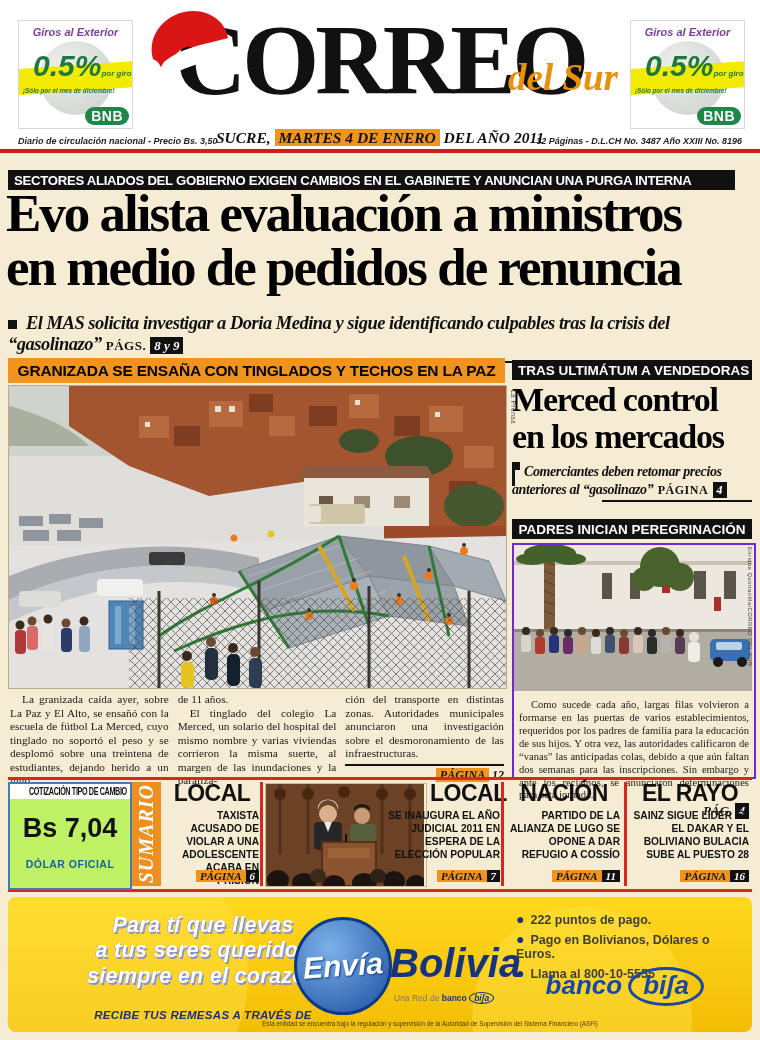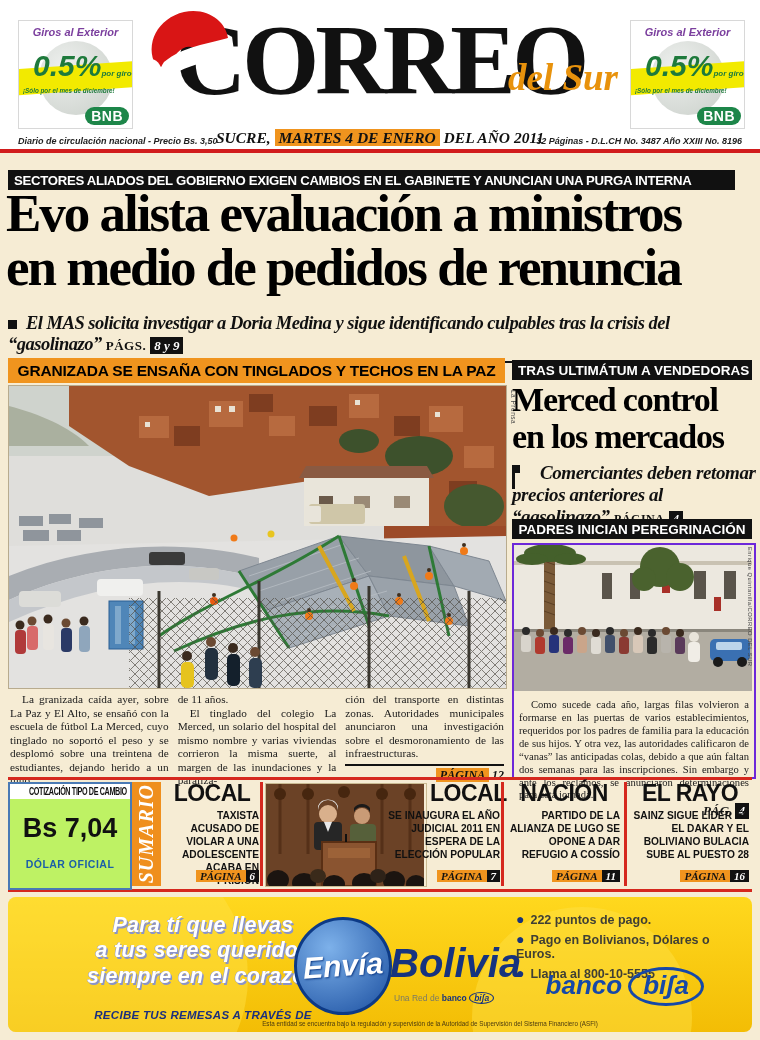--- a/index.html
+++ b/index.html
@@ -45,21 +45,21 @@
   .bodycols .col{width:159px;font-size:11.3px;line-height:1.2;text-align:justify;color:#1a1a1a;}
   .indent{text-indent:12px;}
   .pagetag-row{border-top:2px solid #111;margin-top:3px;padding-top:2px;text-align:right;}
   .pagetag{background:#f0941e;color:#111;font-weight:bold;font-style:italic;font-size:12px;padding:0 4px;}
   .pagenum-plain{font-weight:bold;font-style:italic;font-size:12px;color:#111;}
   
   .rkicker{background:#111;color:#fff;font-weight:bold;font-size:13.5px;padding:3px 6px 2px;white-space:nowrap;}
   .headline2{left:512px;top:382px;width:244px;font-weight:bold;font-size:34px;letter-spacing:-1.2px;line-height:1.08;color:#000;}
   .flagbullet{display:inline-block;width:8px;height:8px;background:#111;position:relative;top:-6px;margin-right:4px;}
   .flagbullet:after{content:"";position:absolute;left:0;top:8px;width:2.5px;height:16px;background:#111;}
-  .subhead2{font-style:italic;font-weight:bold;font-size:19px;letter-spacing:-.4px;color:#111;line-height:1.15;padding-left:16px;}
+  .subhead2{font-style:italic;font-weight:bold;font-size:14px;letter-spacing:-.4px;color:#111;line-height:1.15;}
   .pframe{left:512px;top:543px;width:240px;height:232px;border:2px solid #6d28d9;background:#f6ecd4;}
   .caption{font-family:"Liberation Serif","DejaVu Serif",serif;font-size:10.6px;line-height:1.22;
            text-align:justify;color:#1a1a1a;padding:4px 5px 0 5px;}
   
   .striprule{left:8px;width:744px;height:3px;background:#d5281e;}
   .fxbox{left:8px;top:782px;width:120px;height:104px;border:2px solid #4a7ab5;background:#bef264;}
   .fxhead{background:#fff;text-align:center;font-weight:900;font-size:10px;color:#111;
           padding:2px 0;white-space:nowrap;overflow:hidden;}
   .fxhead span{display:inline-block;transform:scaleX(.72);transform-origin:center;letter-spacing:-.5px;}
   .fxval{text-align:center;font-weight:bold;font-size:27px;color:#111;margin-top:14px;}

